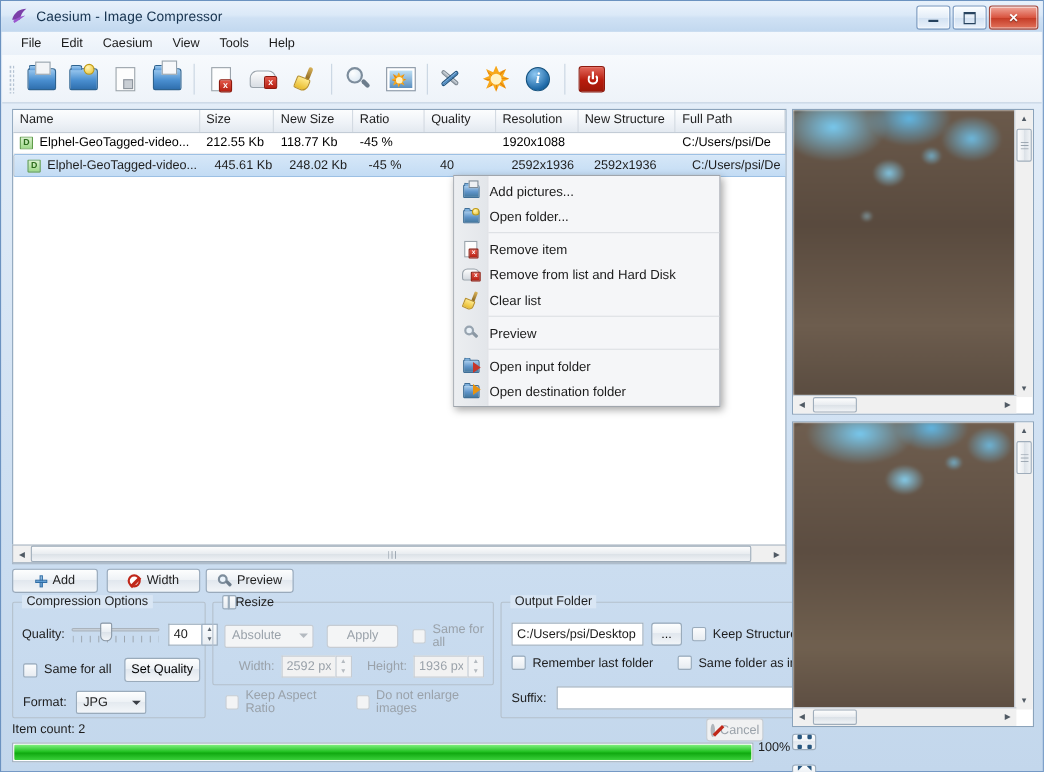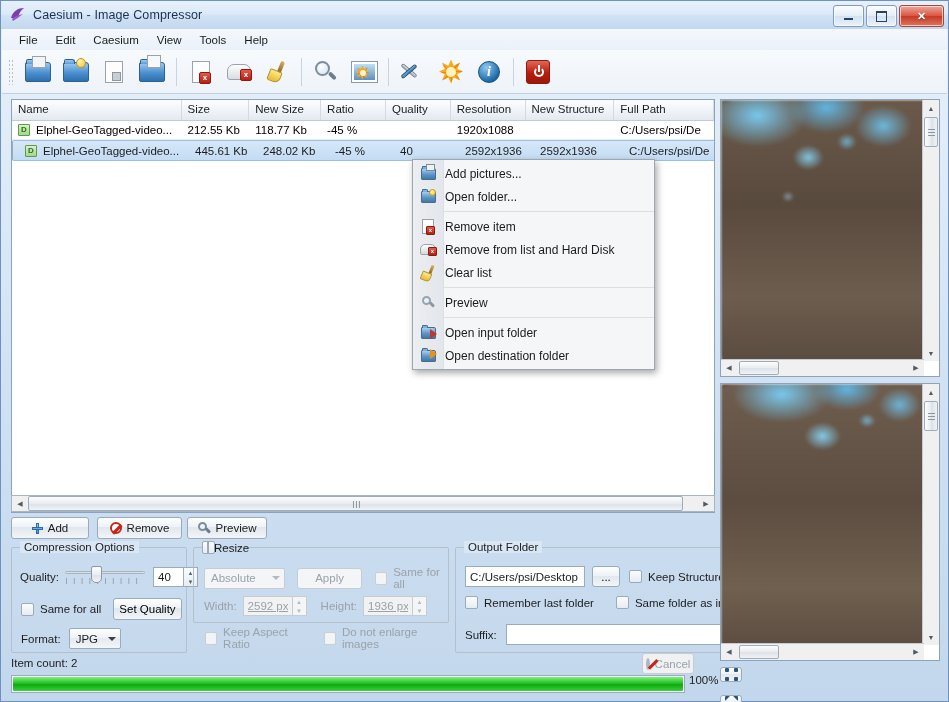--- a/index.html
+++ b/index.html
@@ -210,21 +210,21 @@
     background-image:linear-gradient(to right,#9aa3ac 1px,transparent 1px);background-size:7.8px 6px;}
   .slider .thumb{position:absolute;left:26px;top:0;width:11px;height:17px;
     background:linear-gradient(#fdfefe,#e9eef3 50%,#dbe2e9 51%,#f2f5f8);
     border:1px solid #8c99a6;box-sizing:border-box;border-radius:2px 2px 5px 5px;}
 
   .spin{display:inline-flex;align-items:stretch;height:20px;}
   .spin input{
     height:20px;border:1px solid #9aabbb;border-right:none;box-sizing:border-box;
     font-family:"Liberation Sans",sans-serif;font-size:11.5px;padding:0 4px;background:#fff;color:#1a1a1a;
   }
-  .spin input:disabled{background:#f2f2f2;color:#9aa2aa;border-color:#c6ccd3;text-decoration:underline;}
+  .spin input:disabled{background:#f2f2f2;color:#9aa2aa;border-color:#c6ccd3;}
   .spin .btns{width:15px;border:1px solid #9aabbb;box-sizing:border-box;
     background:linear-gradient(#fafcfe,#e8edf2);display:flex;flex-direction:column;}
   .spin .btns.dim{border-color:#c6ccd3;background:#f4f5f6;}
   .spin .btns span{flex:1;display:flex;align-items:center;justify-content:center;font-size:6px;color:#5a646e;}
   .spin .btns.dim span{color:#b4bac0;}
 
   .chk{width:13px;height:13px;border:1px solid #9aabbb;box-sizing:border-box;
     background:linear-gradient(#fbfcfd,#e7ecf1);border-radius:2px;display:inline-block;}
   .chk.dim{border-color:#c8ced4;background:#f3f4f5;}
 
@@ -533,21 +533,21 @@
     <div class="sb-arrow">▶</div>
   </div>
 
   <div class="actionrow">
     <div class="btn" style="position:absolute;left:0;top:0;width:78px;justify-content:center;">
       <span class="plusico"></span>
       <span>Add</span>
     </div>
     <div class="btn" style="position:absolute;left:86px;top:0;width:85px;justify-content:center;">
       <span class="denyico"></span>
-      <span>Remove</span>
+      <span>Width</span>
     </div>
     <div class="btn" style="position:absolute;left:176px;top:0;width:80px;justify-content:center;">
       <span class="magsm"></span>
       <span>Preview</span>
     </div>
     <div class="compressbtn" style="right:0;">
       <span class="cmpico"></span>
       <span>Compress!</span>
     </div>
   </div>
@@ -572,21 +572,21 @@
     </div>
 
     <div class="row" style="left:9px;top:50px;">
       <span class="chk"></span>
       <span class="lbl" style="margin-left:6px;">Same for all</span>
       <span class="sqbtn" style="margin-left:12px;height:22px;">Set Quality</span>
     </div>
 
     <div class="row" style="left:9px;top:80px;">
       <span class="lbl">Format:</span>
-      <span class="sel" style="margin-left:8px;width:52px;">
+      <span class="sel" style="margin-left:8px;width:64px;">
         <span>JPG</span>
         <span class="caret"></span>
       </span>
     </div>
   </div>
 
   <div class="gbox opt-resize">
     <span class="gtitle chk">
       <span class="chk"></span>
       <span>Resize</span>
@@ -595,21 +595,21 @@
     <div class="row" style="left:10px;top:18px;">
       <span class="sel dim" style="width:89px;">
         <span>Absolute</span>
         <span class="caret dim"></span>
       </span>
       <span class="sqbtn dim" style="margin-left:12px;width:72px;">Apply</span>
       <span class="chk dim" style="margin-left:13px;"></span>
       <span class="lbl dim" style="margin-left:6px;">Same for all</span>
     </div>
 
-    <div class="row" style="left:10px;top:48px;">
+    <div class="row" style="left:23px;top:48px;">
       <span class="lbl dim">Width:</span>
       <span class="spin" style="margin-left:6px;">
         <input type="text" style="width: 49px;" disabled="" value="2592 px">
         <span class="btns dim">
           <span>▲</span>
           <span>▼</span>
         </span>
       </span>
       <span class="lbl dim" style="margin-left:14px;">Height:</span>
       <span class="spin" style="margin-left:6px;">

